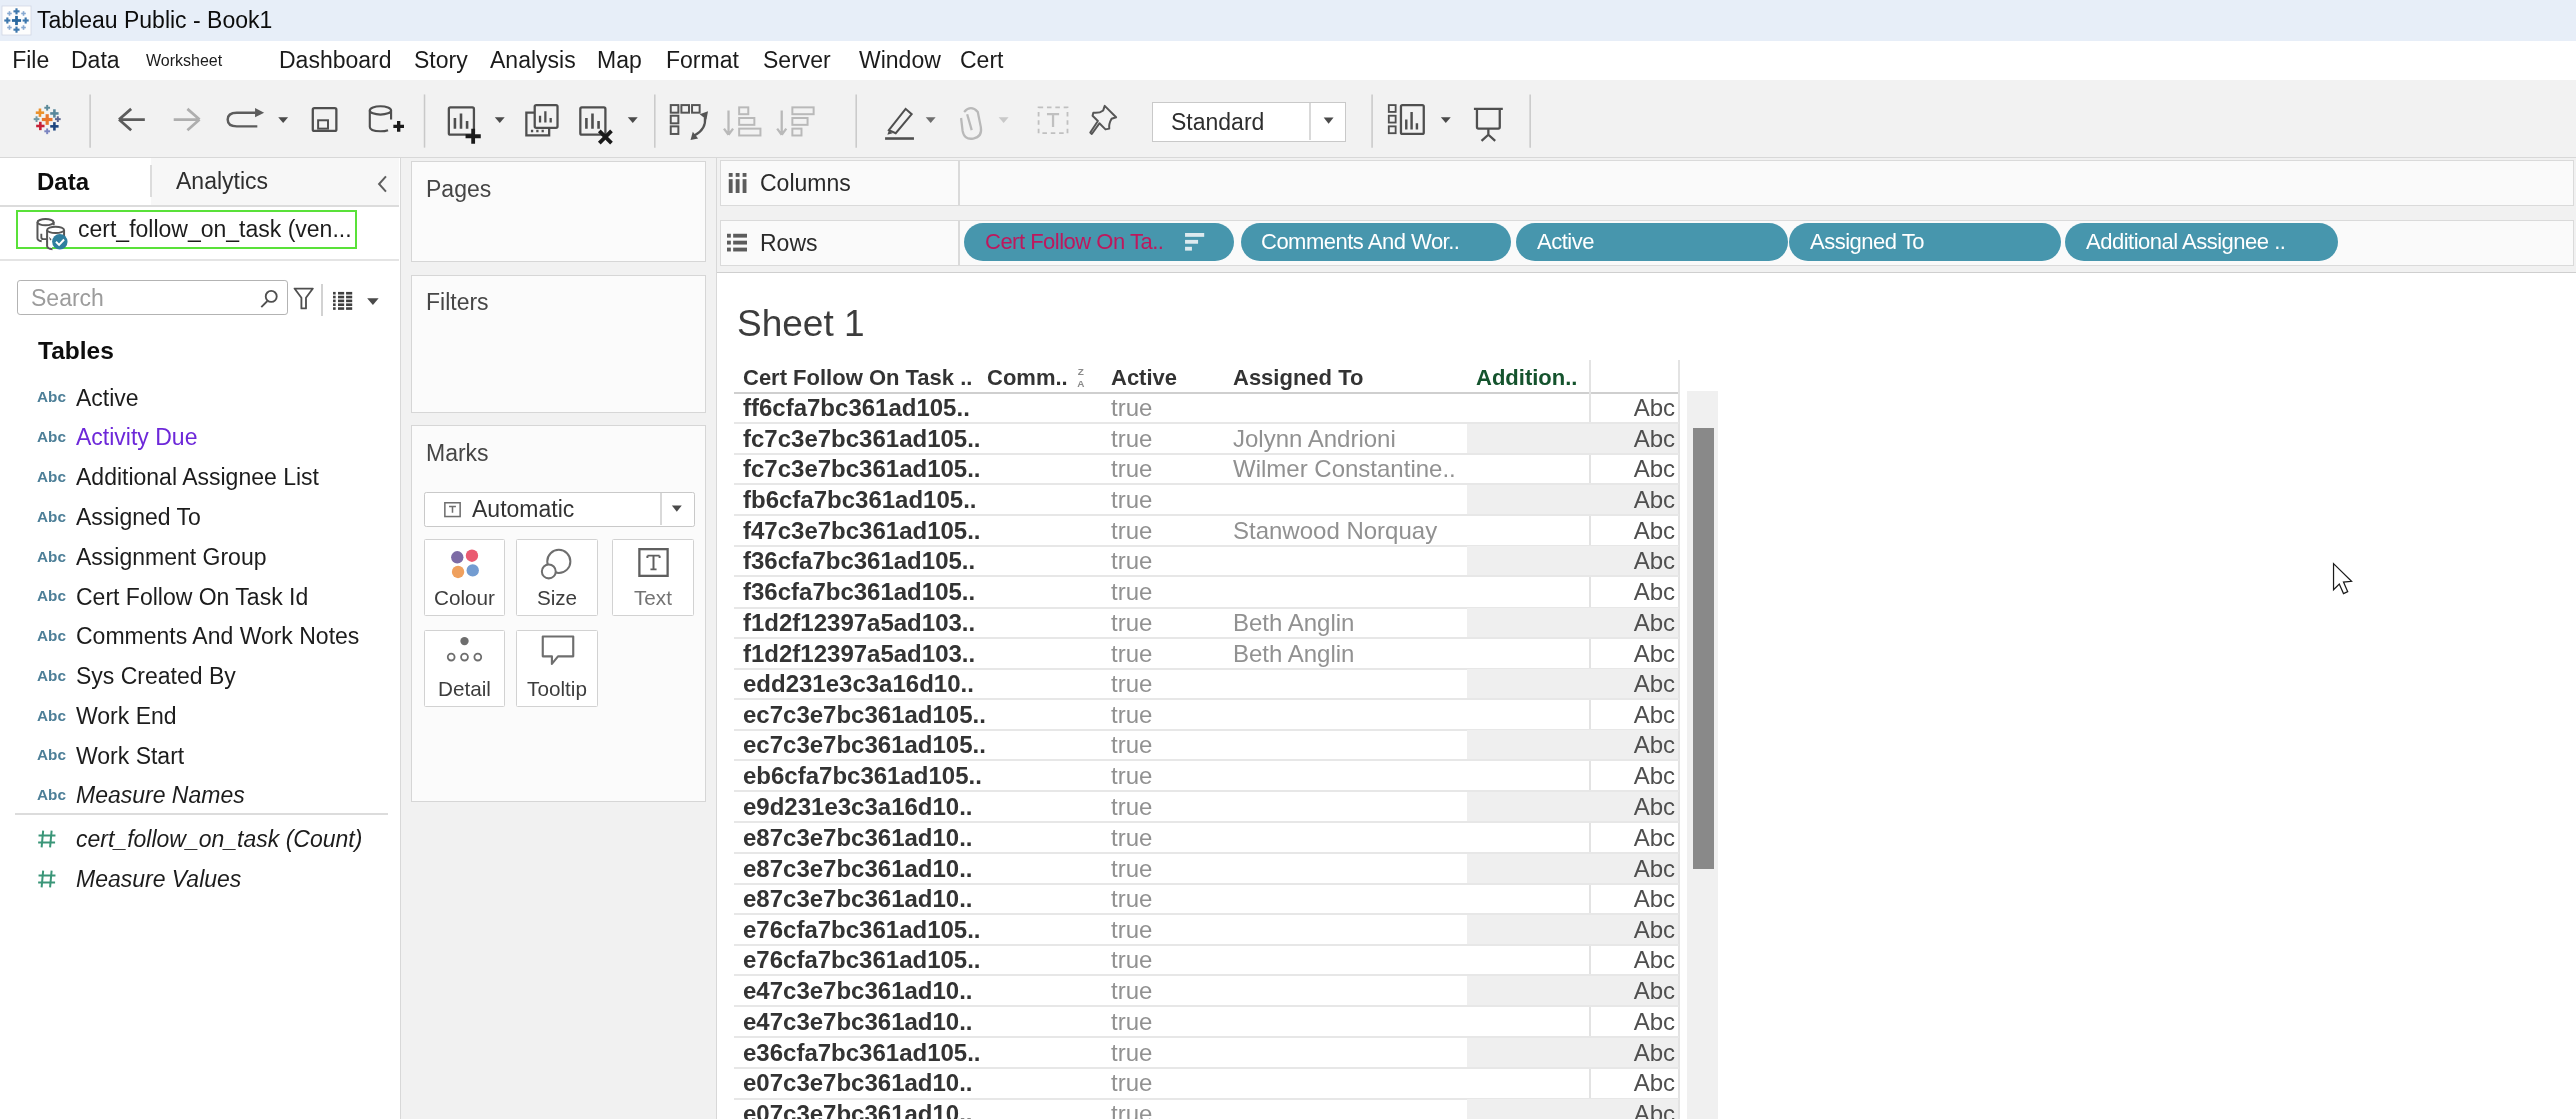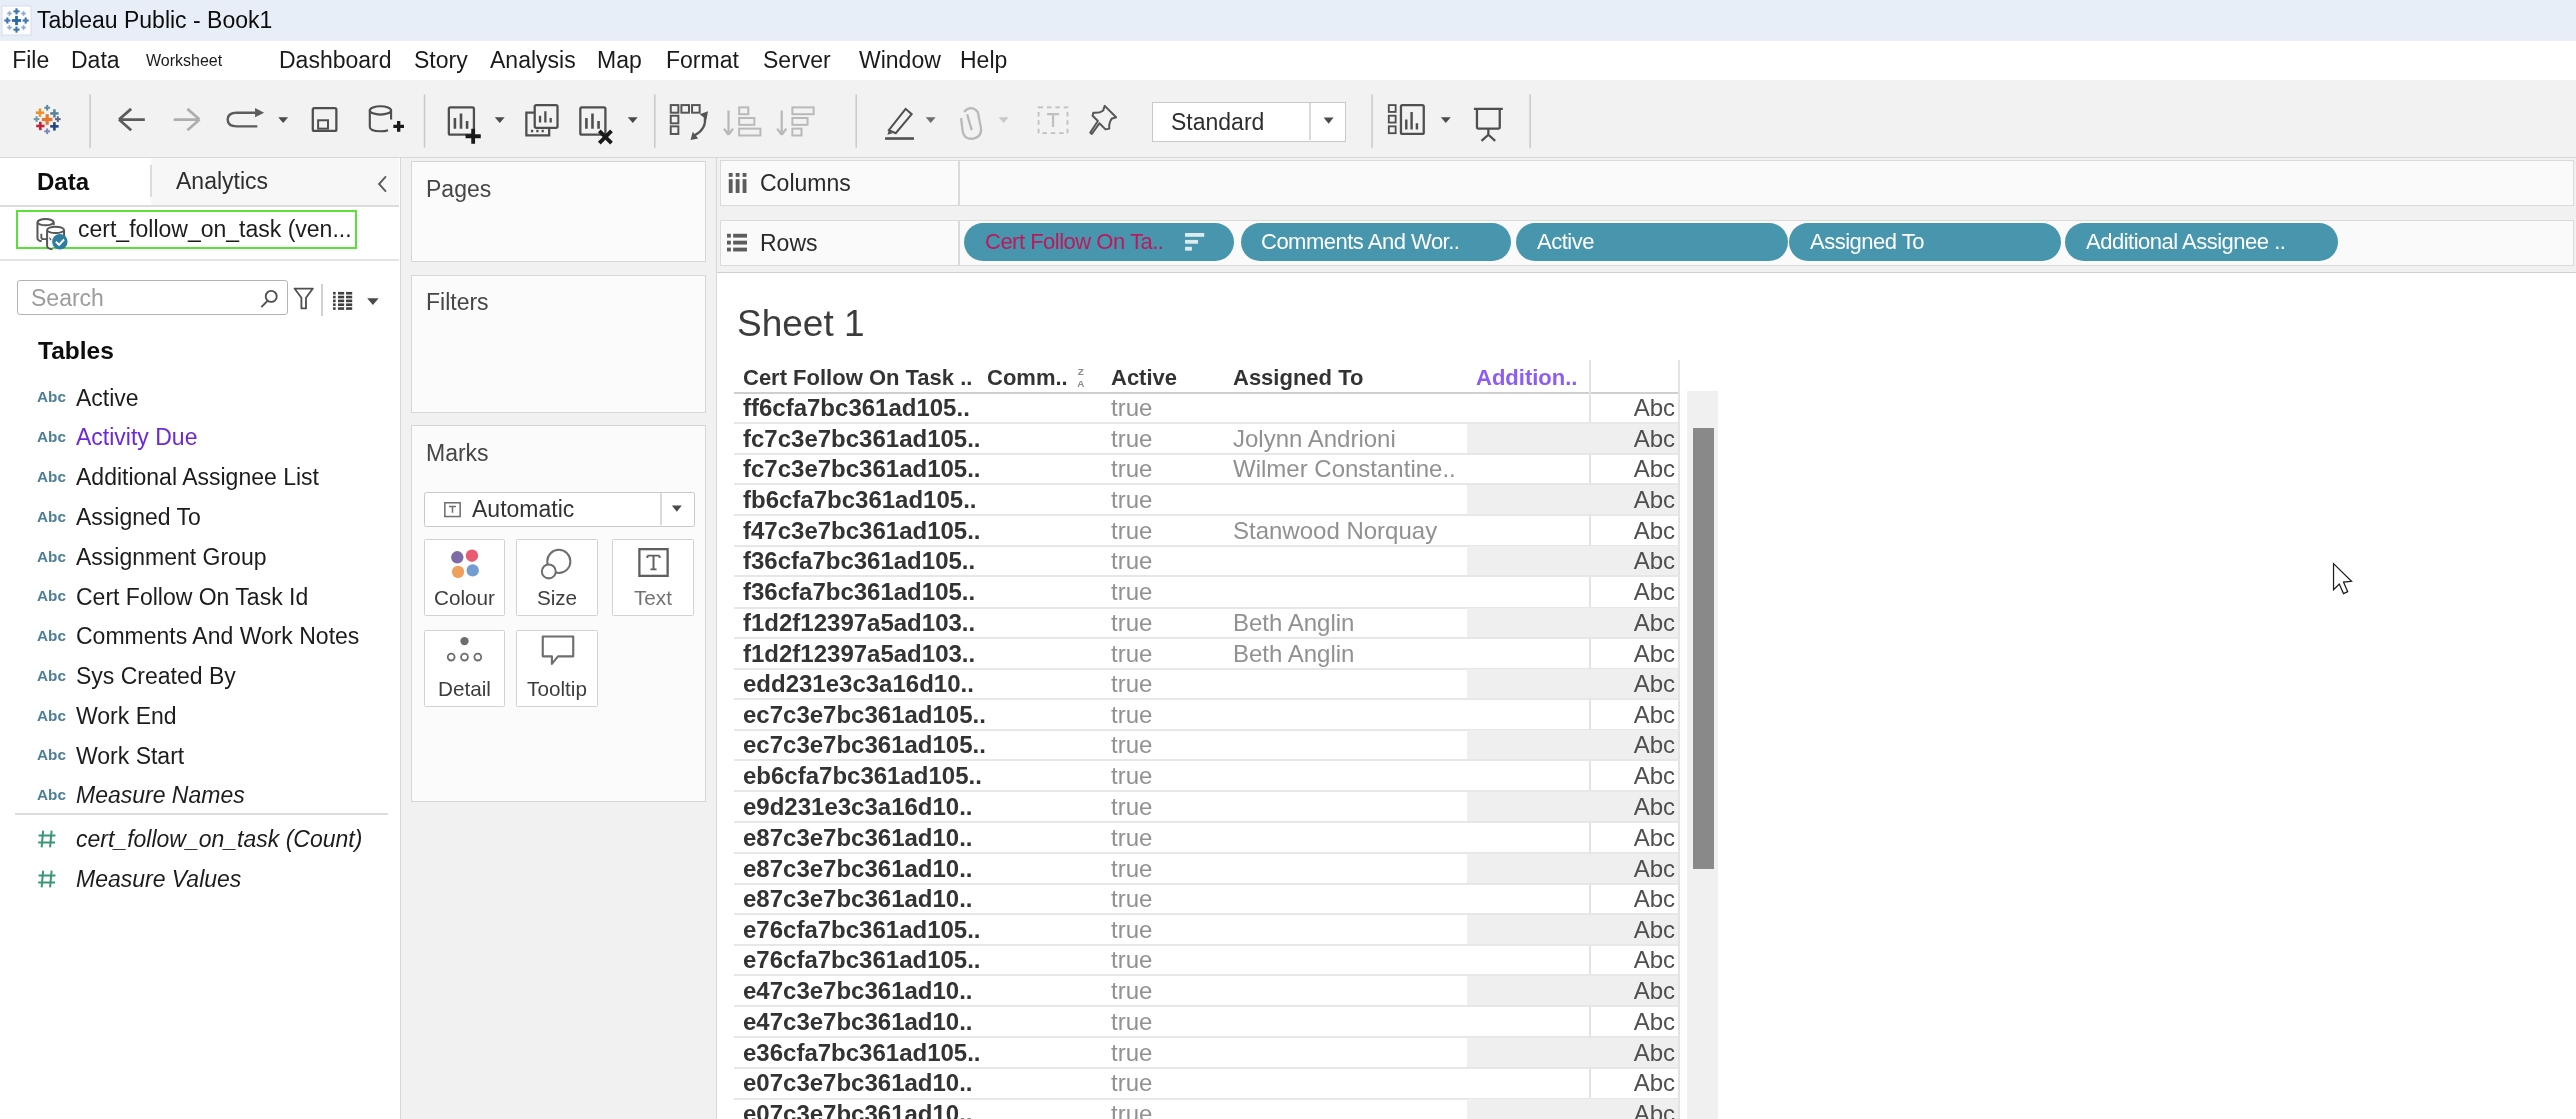--- a/index.html
+++ b/index.html
@@ -36,21 +36,21 @@
 <div class="tx" style="left:12.2px;top:41px;height:39px;line-height:39px;font-size:23px;color:#1b1b1b;">File</div>
 <div class="tx" style="left:71px;top:41px;height:39px;line-height:39px;font-size:23px;color:#1b1b1b;">Data</div>
 <div class="tx" style="left:146px;top:41px;height:39px;line-height:39px;font-size:16px;color:#1b1b1b;">Worksheet</div>
 <div class="tx" style="left:279px;top:41px;height:39px;line-height:39px;font-size:23px;color:#1b1b1b;">Dashboard</div>
 <div class="tx" style="left:414px;top:41px;height:39px;line-height:39px;font-size:23px;color:#1b1b1b;">Story</div>
 <div class="tx" style="left:490px;top:41px;height:39px;line-height:39px;font-size:23px;color:#1b1b1b;">Analysis</div>
 <div class="tx" style="left:597px;top:41px;height:39px;line-height:39px;font-size:23px;color:#1b1b1b;">Map</div>
 <div class="tx" style="left:666px;top:41px;height:39px;line-height:39px;font-size:23px;color:#1b1b1b;">Format</div>
 <div class="tx" style="left:763px;top:41px;height:39px;line-height:39px;font-size:23px;color:#1b1b1b;">Server</div>
 <div class="tx" style="left:851px;top:41px;height:39px;line-height:39px;font-size:23px;color:#1b1b1b;margin-left:8px;">Window</div>
-<div class="tx" style="left:960px;top:41px;height:39px;line-height:39px;font-size:23px;color:#1b1b1b;">Help</div>
+<div class="tx" style="left:960px;top:41px;height:39px;line-height:39px;font-size:23px;color:#1b1b1b;">Cert</div>
 <div class="abs" style="left:0px;top:80px;width:2576px;height:78px;background:#f2f2f2;border-bottom:1.5px solid #d8d8d8"></div>
 <svg style="left:0px;top:80px" width="1606" height="76" viewBox="0 0 2100 100">
     <rect x="54.2" y="32.75" width="2.6" height="7.5" fill="#5c8a99"></rect>
     <rect x="51.75" y="35.2" width="7.5" height="2.6" fill="#5c8a99"></rect>
     <rect x="44.3" y="37.5" width="3.4" height="11" fill="#eb912c"></rect>
     <rect x="40.5" y="41.3" width="11" height="3.4" fill="#eb912c"></rect>
     <rect x="63.3" y="38.5" width="3.4" height="11" fill="#59879b"></rect>
     <rect x="59.5" y="42.3" width="11" height="3.4" fill="#59879b"></rect>
     <rect x="40.2" y="47.75" width="2.6" height="7.5" fill="#7099a6"></rect>
     <rect x="37.75" y="50.2" width="7.5" height="2.6" fill="#7099a6"></rect>
@@ -312,21 +312,21 @@
 <div class="abs" style="left:717px;top:273px;width:1859px;height:847px;background:#ffffff"></div>
 <div class="tx" style="left:737px;top:304px;height:40px;line-height:40px;font-size:37px;color:#3c3c3c;">Sheet 1</div>
 <div class="tx" style="left:743px;top:362px;height:31px;line-height:31px;font-size:22px;color:#333;font-weight:700">Cert Follow On Task ..</div>
 <div class="tx" style="left:987px;top:362px;height:31px;line-height:31px;font-size:22px;color:#333;font-weight:700">Comm..</div>
 <svg style="left:1074px;top:366px" width="13.8" height="23" viewBox="0 0 18 30">
     <text x="9" y="12" font-size="13" font-weight="bold" fill="#8a8a8a" text-anchor="middle" font-family="Liberation Sans">Z</text>
     <text x="9" y="27" font-size="13" font-weight="bold" fill="#8a8a8a" text-anchor="middle" font-family="Liberation Sans">A</text>
   </svg>
 <div class="tx" style="left:1111px;top:362px;height:31px;line-height:31px;font-size:22px;color:#333;font-weight:700">Active</div>
 <div class="tx" style="left:1233px;top:362px;height:31px;line-height:31px;font-size:22px;color:#333;font-weight:700">Assigned To</div>
-<div class="tx" style="left:1476px;top:362px;height:31px;line-height:31px;font-size:22px;color:#8b5cf6;font-weight:700">Addition..</div>
+<div class="tx" style="left:1476px;top:362px;height:31px;line-height:31px;font-size:22px;color:#14532d;font-weight:700">Addition..</div>
 <div class="abs" style="left:734px;top:392px;width:945px;height:1.5px;background:#cfcfcf"></div>
 <div class="abs" style="left:1589px;top:360px;width:1.5px;height:759px;background:#e3e3e3"></div>
 <div class="abs" style="left:1678px;top:360px;width:1.5px;height:759px;background:#e3e3e3"></div>
 <div class="abs" style="left:734px;top:422px;width:945px;height:1.5px;background:#e7e7e7"></div>
 <div class="tx" style="left:743px;top:393px;height:29px;line-height:29px;font-size:24px;color:#333;font-weight:700">ff6cfa7bc361ad105..</div>
 <div class="tx" style="left:1111px;top:393px;height:29px;line-height:29px;font-size:24px;color:#919191;">true</div>
 <div class="tx" style="left:1560px;top:393px;width:115px;height:29px;line-height:29px;font-size:24px;color:#4f4f4f;text-align:right">Abc</div>
 <div class="abs" style="left:1467px;top:424px;width:211px;height:31px;background:#efefef"></div>
 <div class="abs" style="left:734px;top:453px;width:945px;height:1.5px;background:#e7e7e7"></div>
 <div class="tx" style="left:743px;top:424px;height:29px;line-height:29px;font-size:24px;color:#333;font-weight:700">fc7c3e7bc361ad105..</div>

